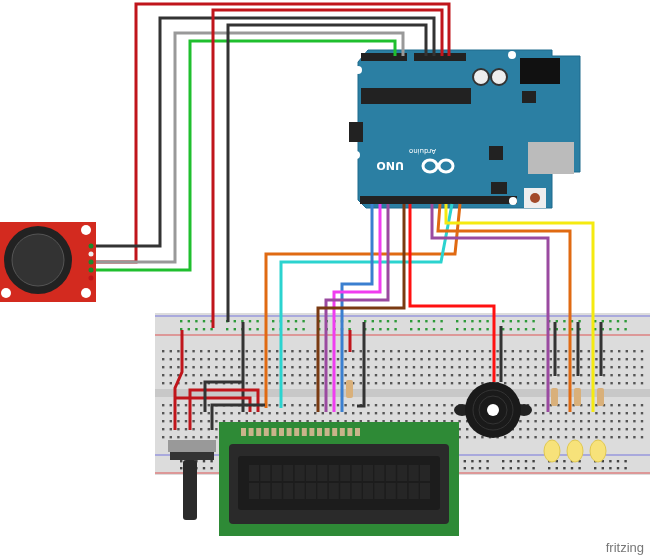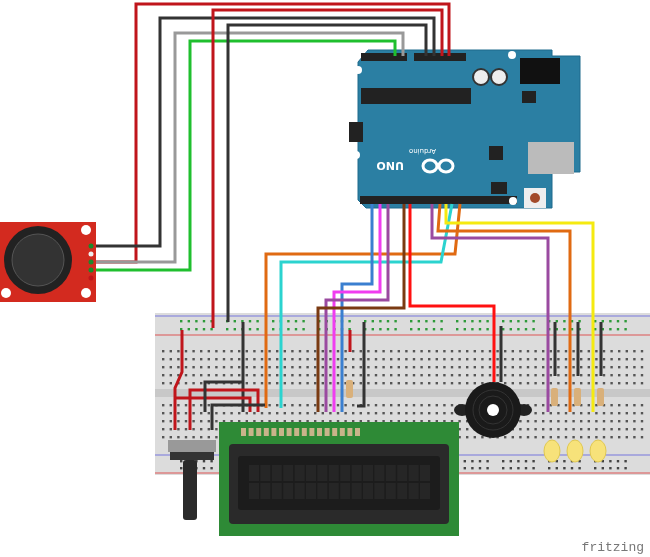--- a/index.html
+++ b/index.html
@@ -1,19 +1,19 @@
 <!DOCTYPE html>
 <html><head>
 <meta charset="utf-8">
 <style>
   html,body{margin:0;padding:0;background:#fff;}
   body{width:650px;height:557px;position:relative;overflow:hidden;font-family:"DejaVu Sans",sans-serif;}
   svg{position:absolute;left:0;top:0;}
   .lbl{font-family:"DejaVu Sans",sans-serif;}
-  #brand{position:absolute;right:6px;bottom:2px;font-family:Liberation Mono, monospace;font-size:13px;color:#777;}
+  #brand{position:absolute;right:6px;bottom:2px;font-family:Liberation Sans, sans-serif;font-size:13px;color:#777;}
 </style>
 </head>
 <body>
 
 <svg id="canvas" width="650" height="557" viewBox="0 0 650 557">
 
   <g>
     <rect x="155" y="313" width="495" height="162" fill="#dcdcdc"></rect>
     <line x1="155" y1="316" x2="650" y2="316" stroke="#7777dd" stroke-width="1"></line>
     <line x1="155" y1="335" x2="650" y2="335" stroke="#dd5555" stroke-width="1"></line>

